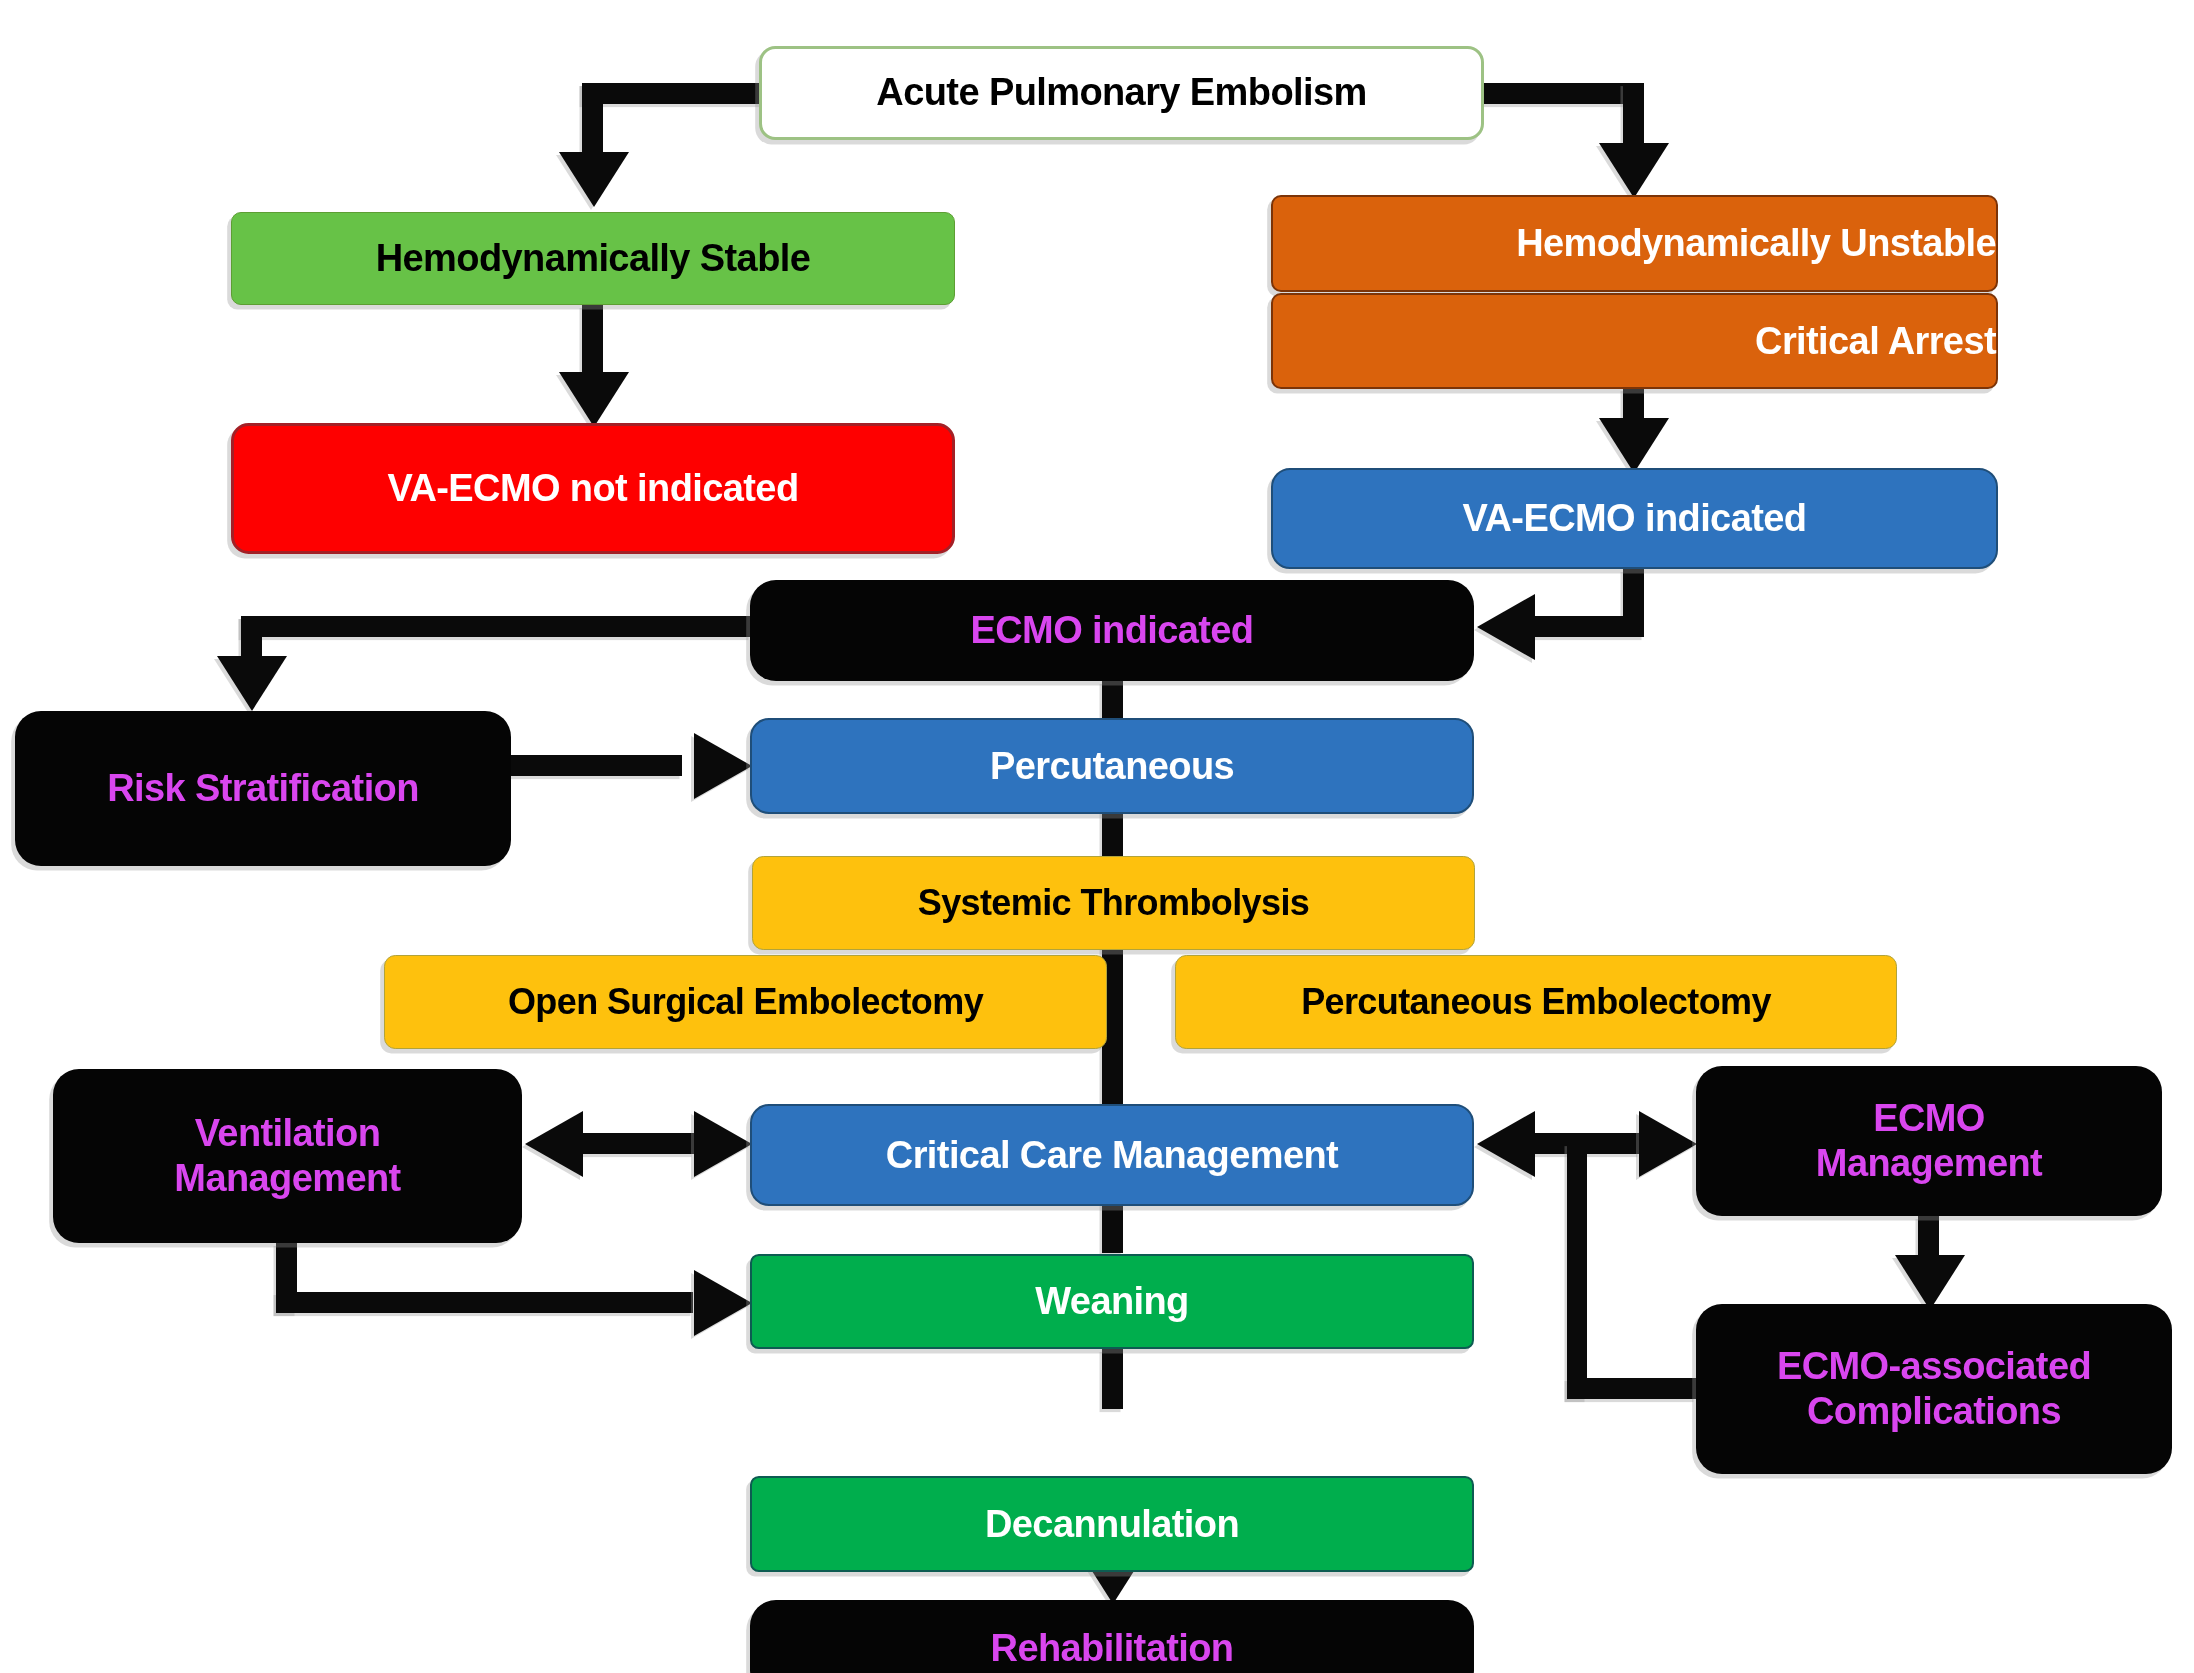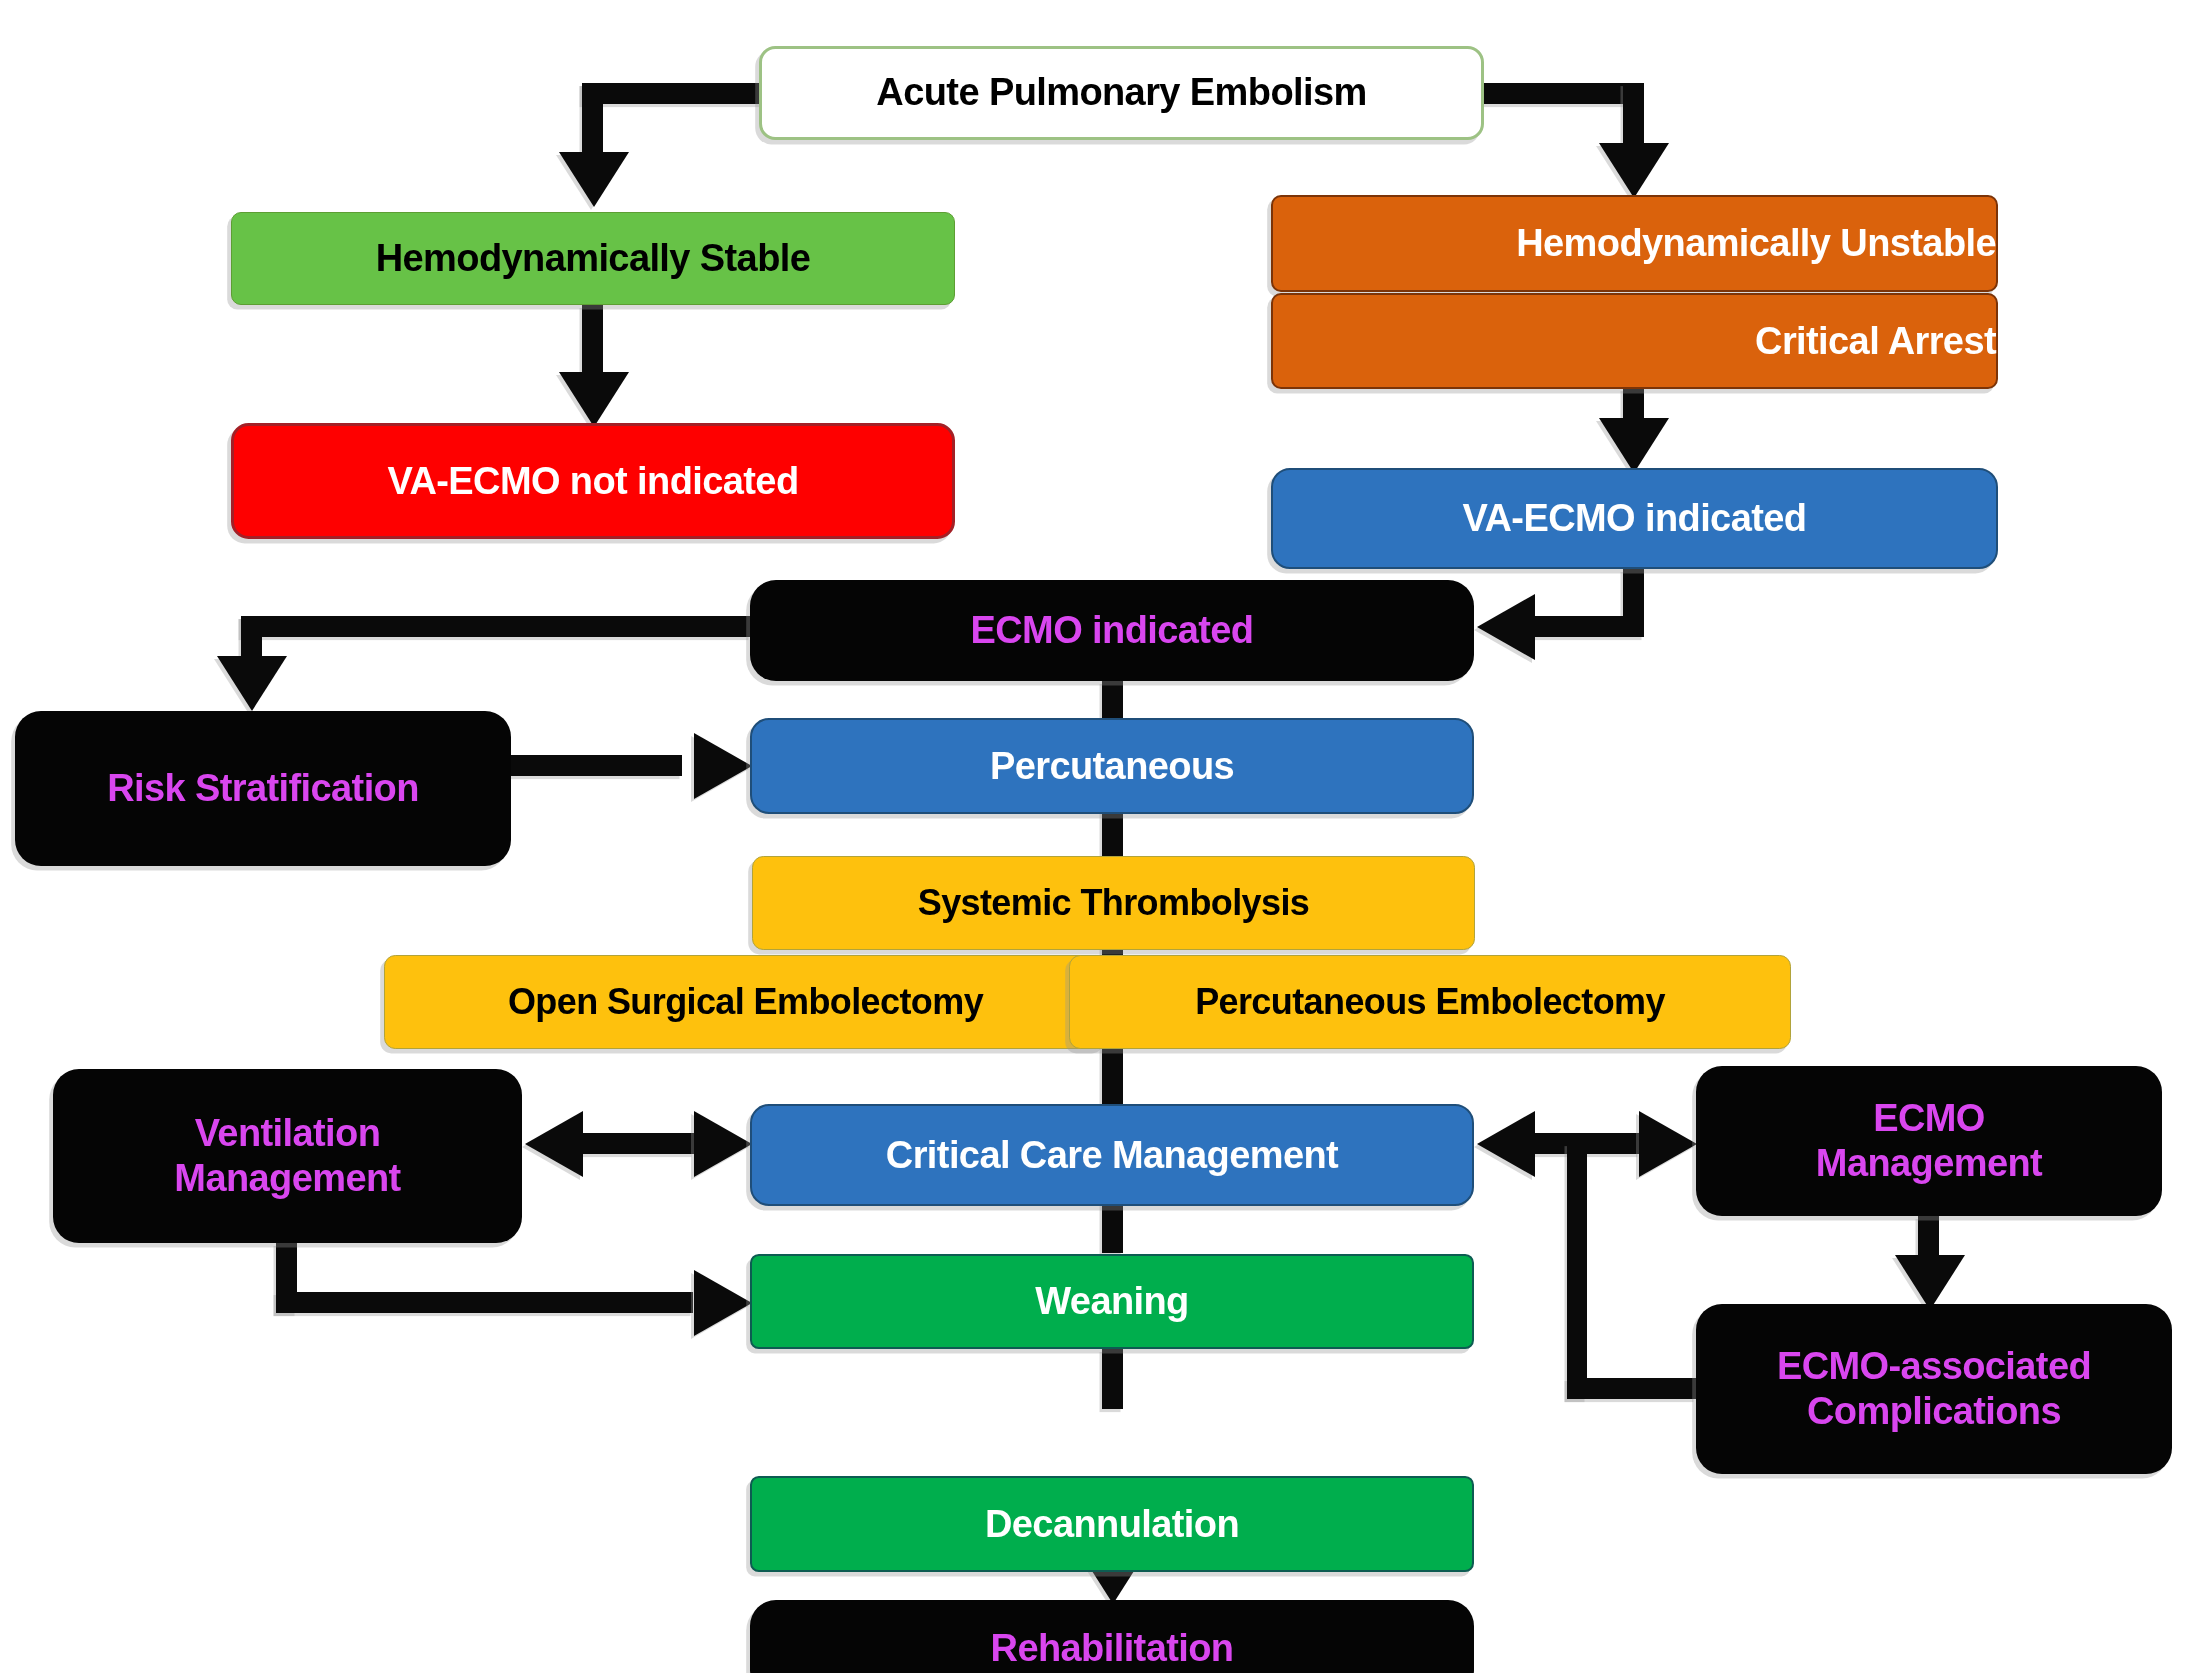--- a/index.html
+++ b/index.html
@@ -103,21 +103,21 @@
   </div>
 
   <div class="box orange-box" style="left:1271px;top:167px;width:727px;height:97px">
     <span class="lbl">Hemodynamically Unstable</span>
   </div>
 
   <div class="box orange-box" style="left:1271px;top:265px;width:727px;height:96px">
     <span class="lbl">Critical Arrest</span>
   </div>
 
-  <div class="box red-box" style="left:231px;top:395px;width:724px;height:116px">
+  <div class="box red-box" style="left:231px;top:395px;width:724px;height:131px">
     <span class="lbl">VA-ECMO not indicated</span>
   </div>
 
   <div class="box blue-box" style="left:1271px;top:440px;width:727px;height:101px">
     <span class="lbl">VA-ECMO indicated</span>
   </div>
 
   <div class="box black-box" style="left:750px;top:552px;width:724px;height:101px">
     <span class="lbl">ECMO indicated</span>
   </div>
@@ -131,21 +131,21 @@
   </div>
 
   <div class="box yellow-box" style="left:752px;top:828px;width:723px;height:94px">
     <span class="lbl">Systemic Thrombolysis</span>
   </div>
 
   <div class="box yellow-box" style="left:384px;top:927px;width:723px;height:94px">
     <span class="lbl">Open Surgical Embolectomy</span>
   </div>
 
-  <div class="box yellow-box" style="left:1069px;top:927px;width:722px;height:94px">
+  <div class="box yellow-box" style="left:1175px;top:927px;width:722px;height:94px">
     <span class="lbl">Percutaneous Embolectomy</span>
   </div>
 
   <div class="box black-box" style="left:53px;top:1041px;width:469px;height:174px">
     <span class="lbl narrow">Ventilation Management</span>
   </div>
 
   <div class="box blue-box" style="left:750px;top:1076px;width:724px;height:102px">
     <span class="lbl">Critical Care Management</span>
   </div>

